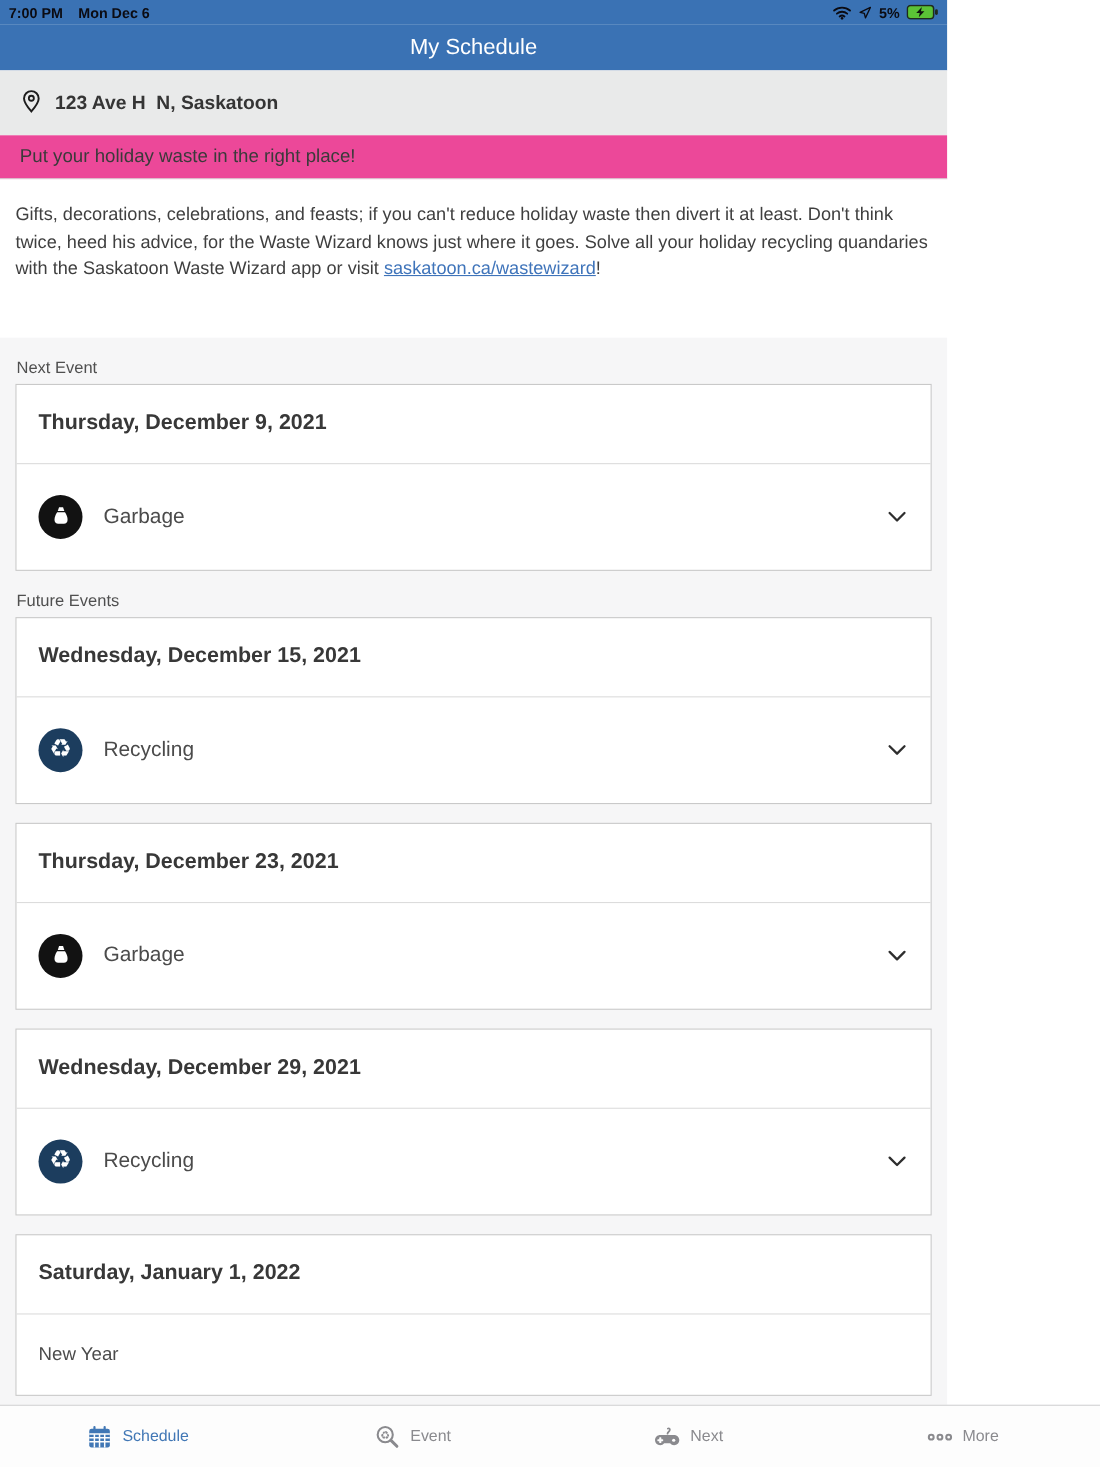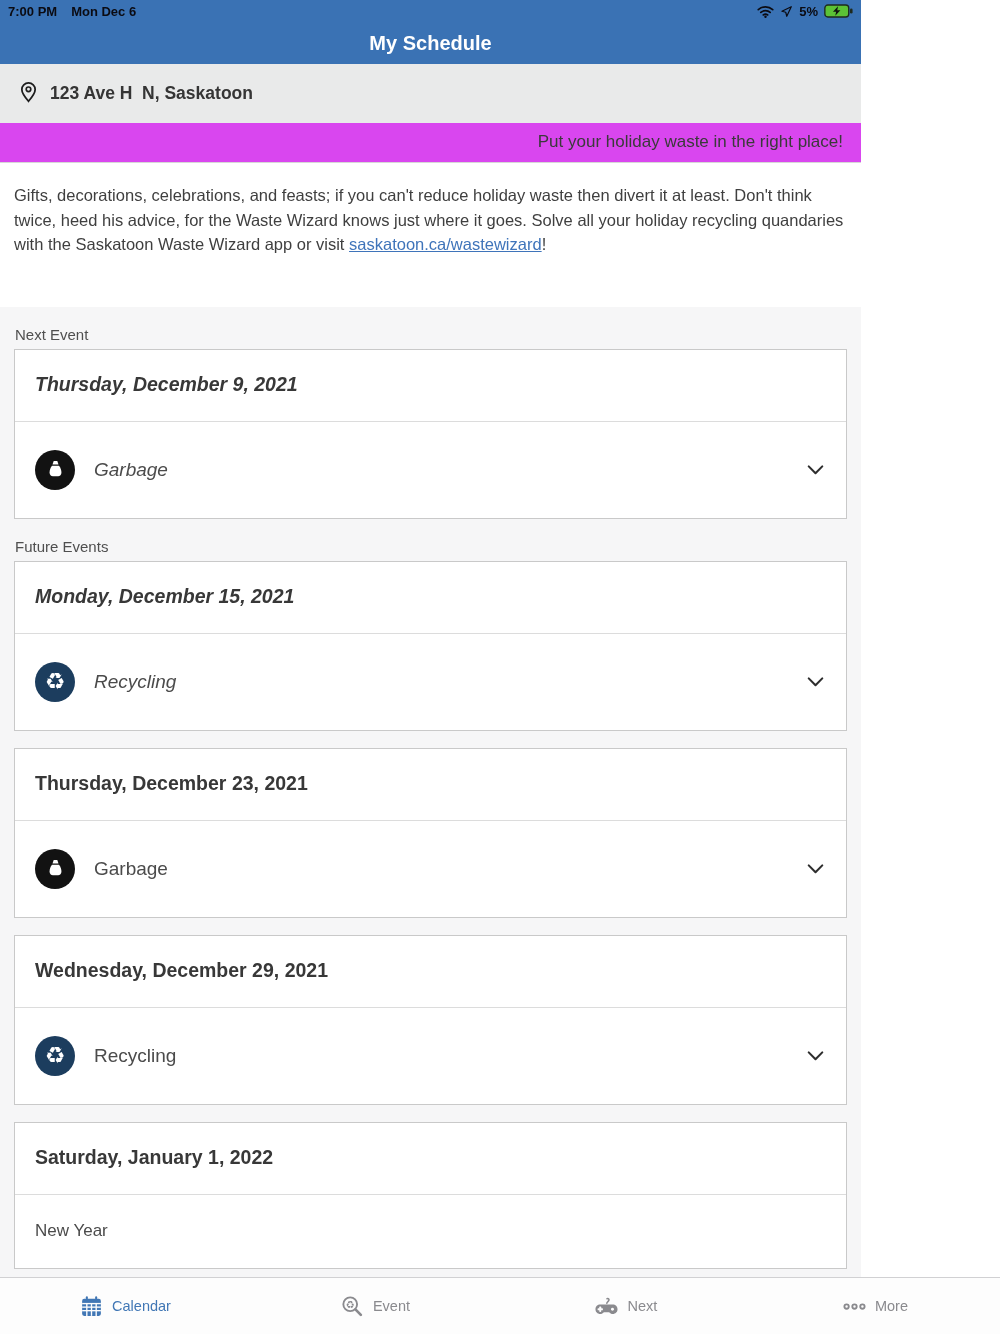--- a/index.html
+++ b/index.html
@@ -25,50 +25,49 @@
     height:22px; background:var(--accent); color:#0b0b12;
     display:flex; align-items:center; justify-content:space-between;
     padding:0 8px; font-size:13px; font-weight:700;
   }
   .status-left { display:flex; gap:14px; align-items:center; }
   .status-right { display:flex; gap:6px; align-items:center; }
   .status-right svg { display:block; }
   .header {
     height:42px; background:var(--accent); color:#fff;
     display:flex; align-items:center; justify-content:center;
-    font-size:20px; font-weight:700;
+    font-size:20px; font-weight:400;
   }
 
   
   .location-bar {
     height:59px; background:#e9eaea; display:flex; align-items:center;
     padding:0 16px; gap:9px; font-size:17.5px; color:#353535;font-weight:bold;
   }
   .location-bar .addr { white-space:pre-wrap; }
 
   
   .notice-headline {
-    background:#d946ef; padding:9px 18px 10px; font-size:17px; color:#3a3a3a;
+    background:#ec4899; padding:9px 18px 10px; font-size:17px; color:#3a3a3a;
     border-bottom:1px solid #d7d7d7;
-    text-align:right;
   }
   .notice-body {
     background:#fff; padding:20px 14px 50px; font-size:16.5px; line-height:24.5px; color:#3f3f3f;
   }
   .notice-body a { color:var(--link); text-decoration:underline; }
 
   
   .schedule {
     background:#f6f6f7; flex:1; overflow:hidden; padding:0 0 0 0;
   }
   .section-label { margin:19px 15px 0; font-size:15px; color:#4f4f4f; }
   .card {
     margin:17px 14px 0; background:#fff; border:1px solid #c9c9c9;
   }
-  .section-label + .card { margin-top:6px;font-style:italic; }
+  .section-label + .card { margin-top:6px; }
   .card-date {
     padding:23px 20px 25px; font-size:19.5px; font-weight:700; color:#383838;
     border-bottom:1px solid #dcdcdc;
   }
   .card-row {
     height:96px; display:flex; align-items:center; padding:0 18px 0 20px; gap:19px;
     font-size:19px; color:#4b4b4b;
   }
   .event-circle {
     width:40px; height:40px; border-radius:50%; flex:0 0 40px;
@@ -164,21 +163,21 @@
           <svg width="25" height="25" viewBox="0 0 24 24">
               <polyline points="5.5,9 12,15.5 18.5,9" fill="none" stroke="#2e2e2e" stroke-width="2" stroke-linecap="round" stroke-linejoin="round"></polyline>
             </svg>
         </span>
       </div>
     </div>
 
     <div class="section-label">Future Events</div>
 
     <div class="card">
-      <div class="card-date">Monday, December 15, 2021</div>
+      <div class="card-date">Wednesday, December 15, 2021</div>
       <div class="card-row">
         <span class="event-circle recycling">
             <span class="glyph">♻</span>
           </span>
         <span>Recycling</span>
         <span class="chevron">
           <svg width="25" height="25" viewBox="0 0 24 24">
               <polyline points="5.5,9 12,15.5 18.5,9" fill="none" stroke="#2e2e2e" stroke-width="2" stroke-linecap="round" stroke-linejoin="round"></polyline>
             </svg>
         </span>
@@ -240,21 +239,21 @@
           <g stroke="#fdfdfd" stroke-width="1.3">
             <line x1="3" y1="9.2" x2="21" y2="9.2"></line>
             <line x1="3" y1="12.6" x2="21" y2="12.6"></line>
             <line x1="3" y1="16" x2="21" y2="16"></line>
             <line x1="7.5" y1="9.2" x2="7.5" y2="21"></line>
             <line x1="12" y1="9.2" x2="12" y2="21"></line>
             <line x1="16.5" y1="9.2" x2="16.5" y2="21"></line>
           </g>
         </svg>
       </span>
-      <span>Calendar</span>
+      <span>Schedule</span>
     </div>
 
     <div class="tab-item">
       <span>
         <svg width="25" height="25" viewBox="0 0 24 24">
           <circle cx="9.8" cy="9.8" r="6.6" fill="none" stroke="#8a8a8e" stroke-width="1.8"></circle>
           <line x1="14.8" y1="14.8" x2="20" y2="20" stroke="#8a8a8e" stroke-width="2.6" stroke-linecap="round"></line>
           <text x="9.8" y="13.2" text-anchor="middle" font-size="9.5" fill="#8a8a8e" font-family="DejaVu Sans, sans-serif">♻</text>
         </svg>
       </span>

